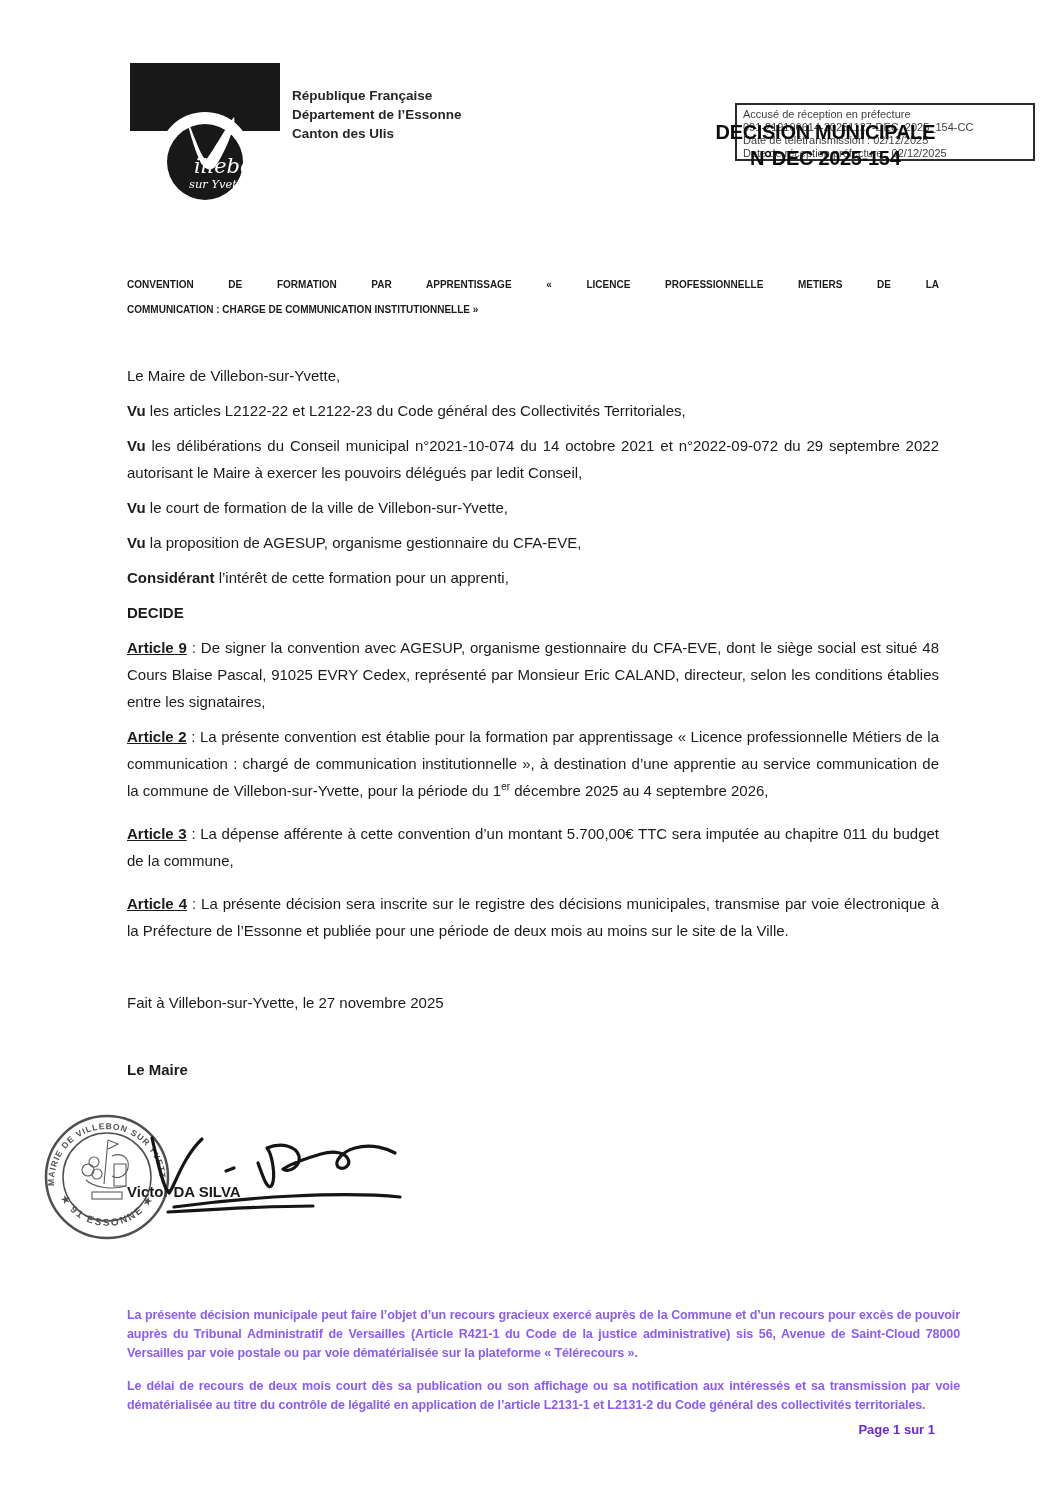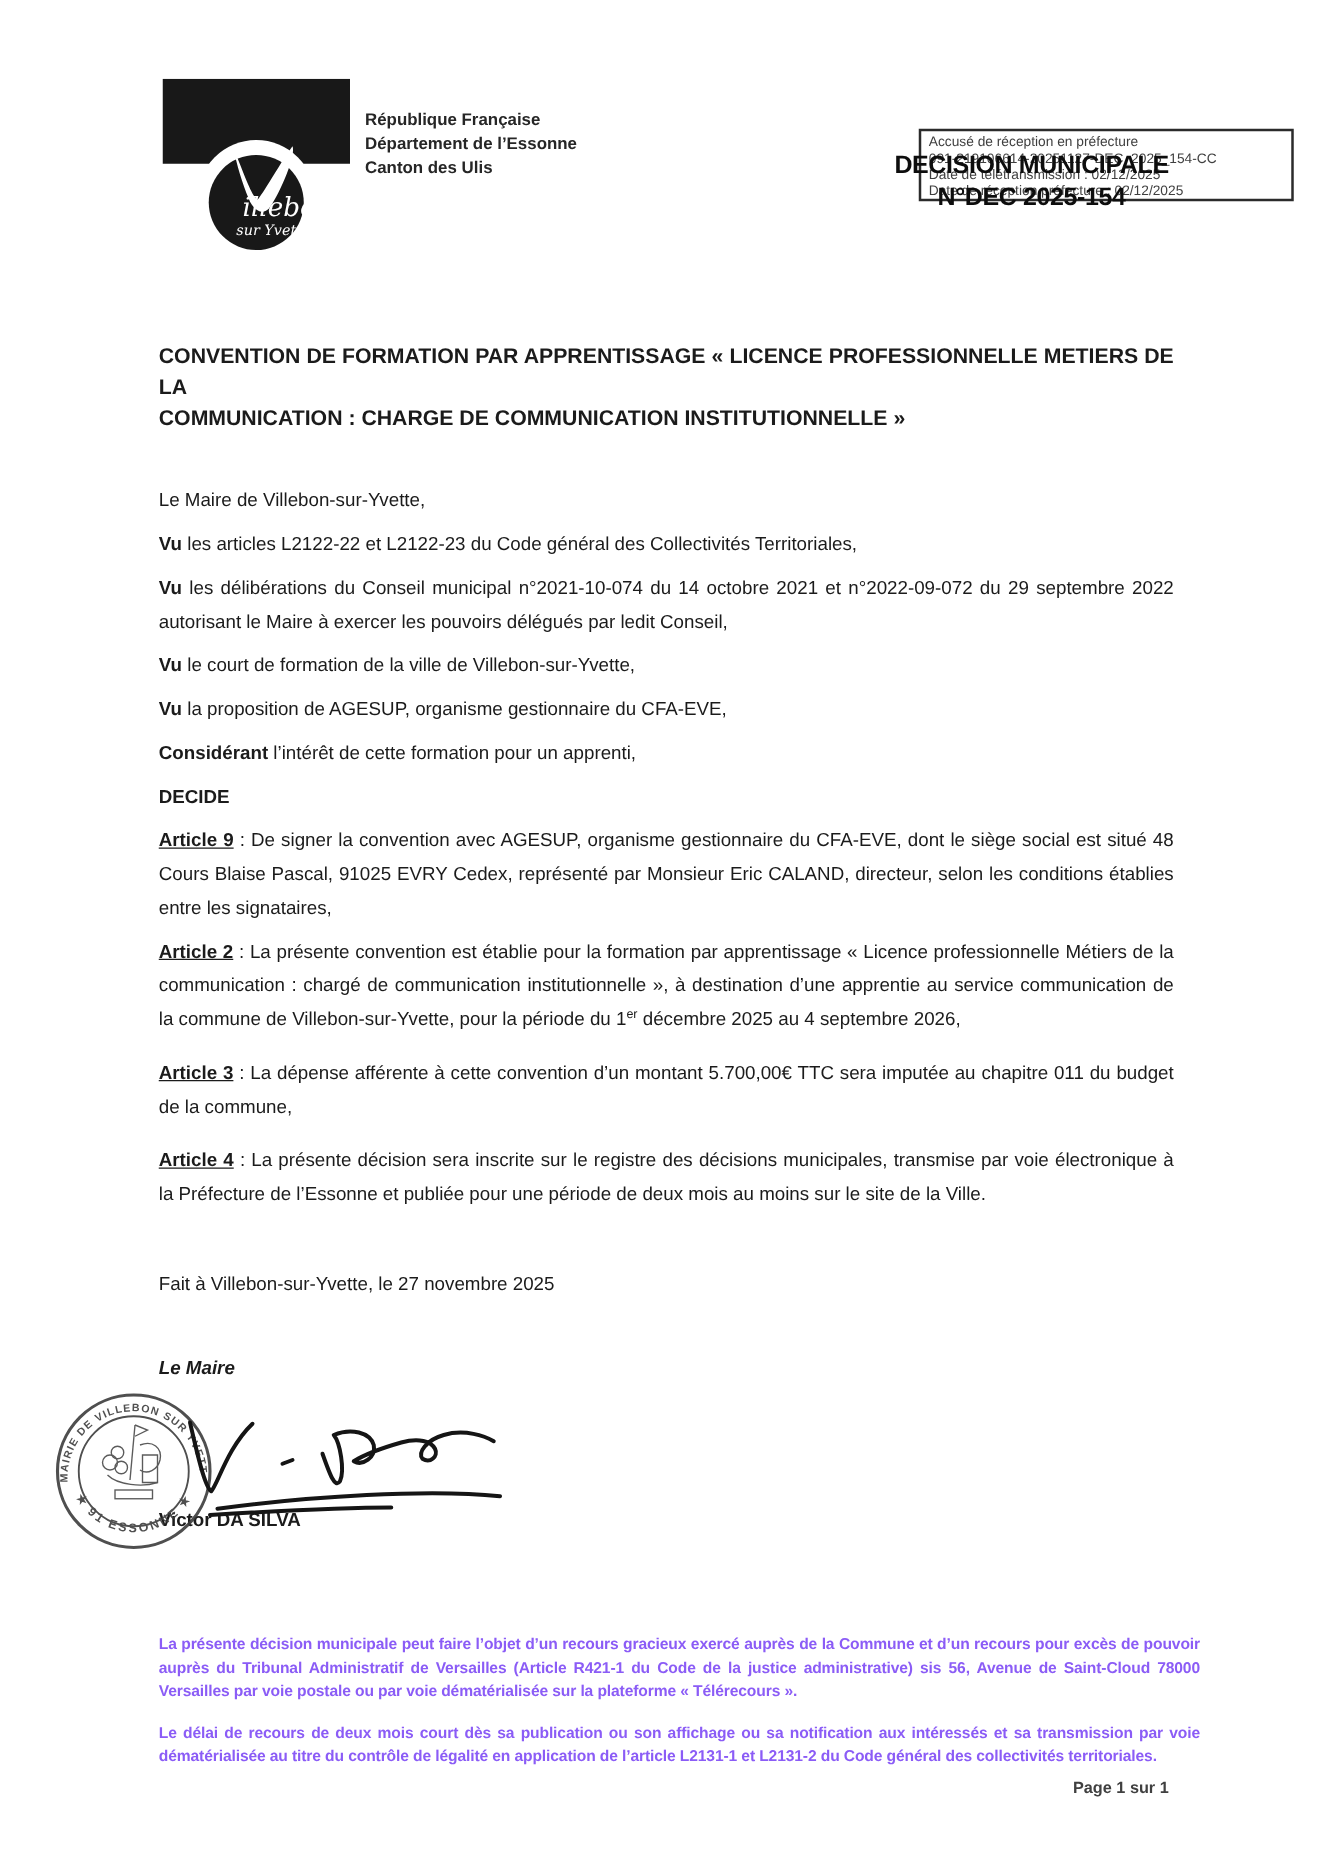--- a/index.html
+++ b/index.html
@@ -13,42 +13,42 @@
   .stamp{
     position:absolute;left:735px;top:103px;width:300px;height:58px;box-sizing:border-box;
     border:2px solid #2b2b2b;padding:3px 6px 4px 6px;font-size:11px;line-height:13px;color:#3f3f3f;
   }
   .decision-overlay{
     position:absolute;right:123px;top:119px;text-align:center;
     font-weight:bold;font-size:20px;line-height:26px;letter-spacing:-0.3px;color:#0d0d0d;
   }
   
   .content{position:absolute;left:127px;top:272px;width:812px;font-size:15px;line-height:27px;}
-  .doc-title{font-weight:bold;font-size:17px;line-height:25px;margin:0 0 40px 0;}
+  .doc-title{font-weight:bold;font-size:10px;line-height:25px;margin:0 0 40px 0;}
   .doc-title .tl1{display:block;text-align:justify;text-align-last:justify;}
   .doc-title .tl2{display:block;}
   .content p{margin:0 0 8px 0;text-align:justify;}
   .lead-b{font-weight:bold;}
   .lead-u{font-weight:bold;text-decoration:underline;}
   .gap-before{margin-top:16px !important;}
   .dateline{margin-top:45px !important;}
-  .role{margin-top:40px !important;font-weight:bold;font-style:italic;}
+  .role{margin-top:40px !important;font-weight:bold;}
   .signer{margin-top:95px !important;font-weight:bold;}
   sup{font-size:10px;vertical-align:super;line-height:0;}
   
   .seal-svg{position:absolute;left:42px;top:1112px;opacity:.9;}
   .sig-svg{position:absolute;left:138px;top:1122px;}
   
   .footer{
     position:absolute;left:127px;top:1306px;width:833px;
     font-size:12.5px;font-weight:bold;line-height:19px;letter-spacing:-0.1px;color:#8b5cf6;
   }
   .footer p{margin:0;text-align:justify;}
   .footer p + p{margin-top:14px;}
-  .page-label{position:absolute;right:123px;top:1422px;font-size:13px;font-weight:bold;color:#404040;}
+  .page-label{position:absolute;right:123px;top:1422px;font-size:13px;font-weight:bold;color:#6d28d9;}
   .seal-arc-top{font-size:8.5px;letter-spacing:1px;font-weight:bold;fill:#3c3c3c;}
   .seal-arc-bottom{font-size:10px;letter-spacing:2px;font-weight:bold;fill:#3c3c3c;}
 </style>
 </head>
 <body>
 
 <div class="page">
 
   <svg class="logo-svg" width="150" height="145" viewBox="0 0 150 145">
     <rect x="0" y="0" width="150" height="68" fill="#181818"></rect>

